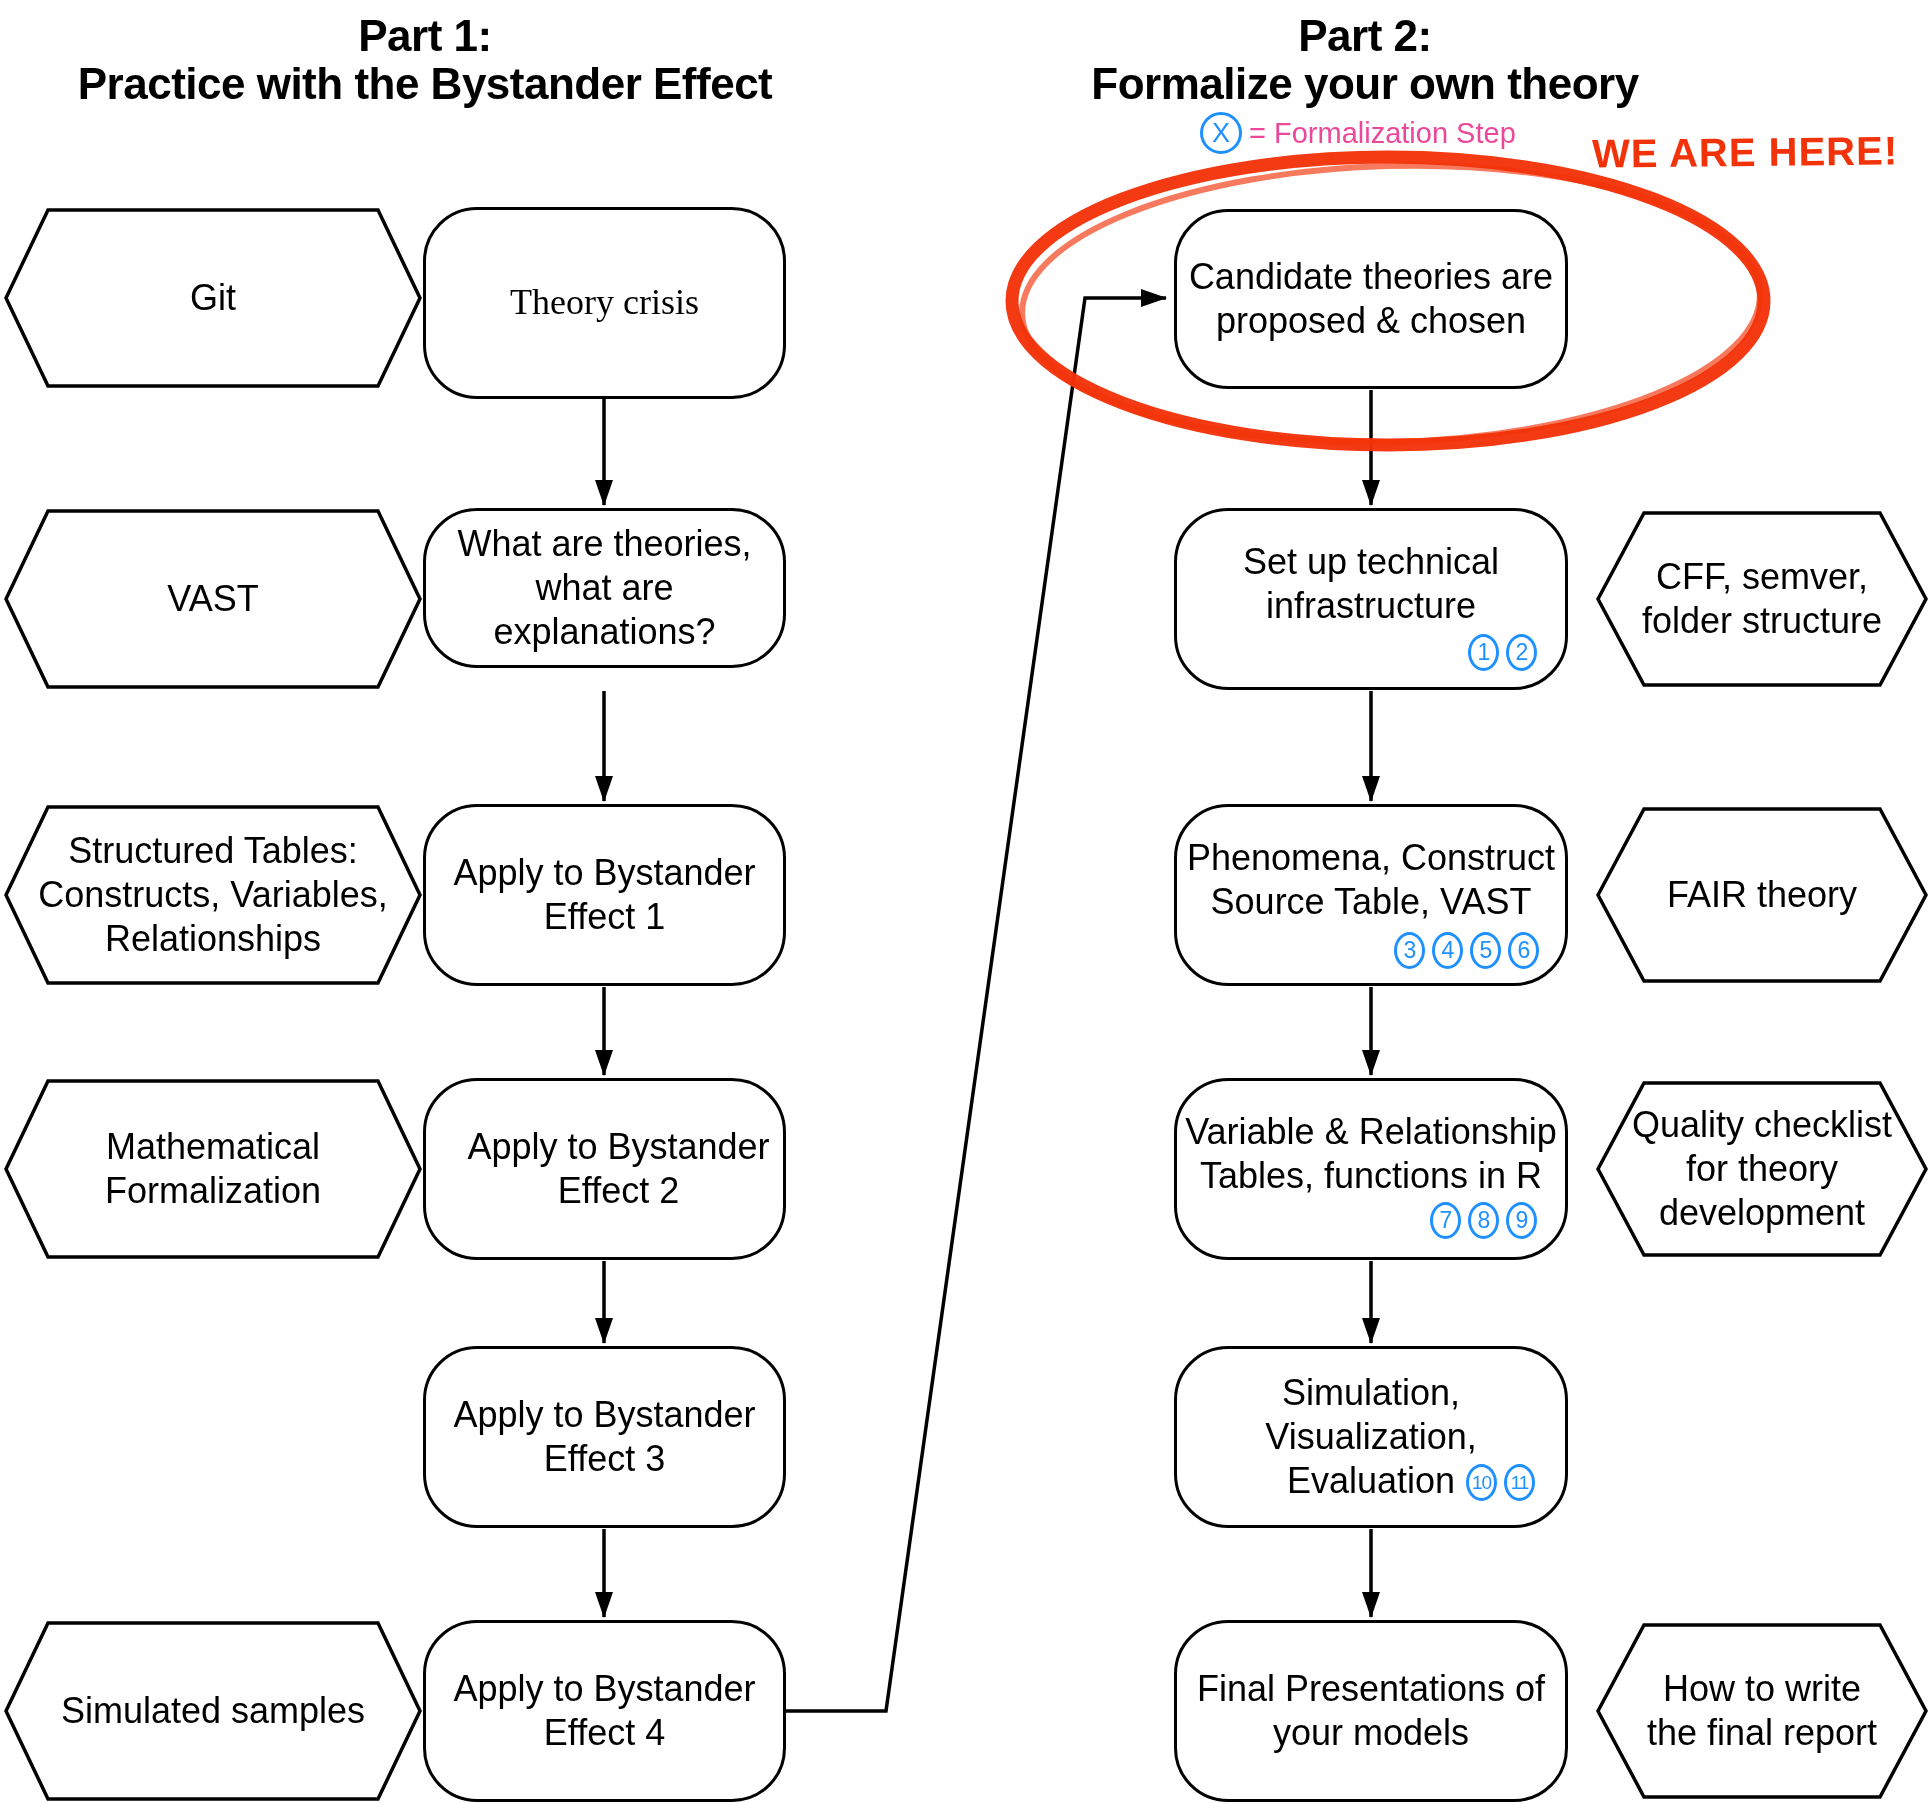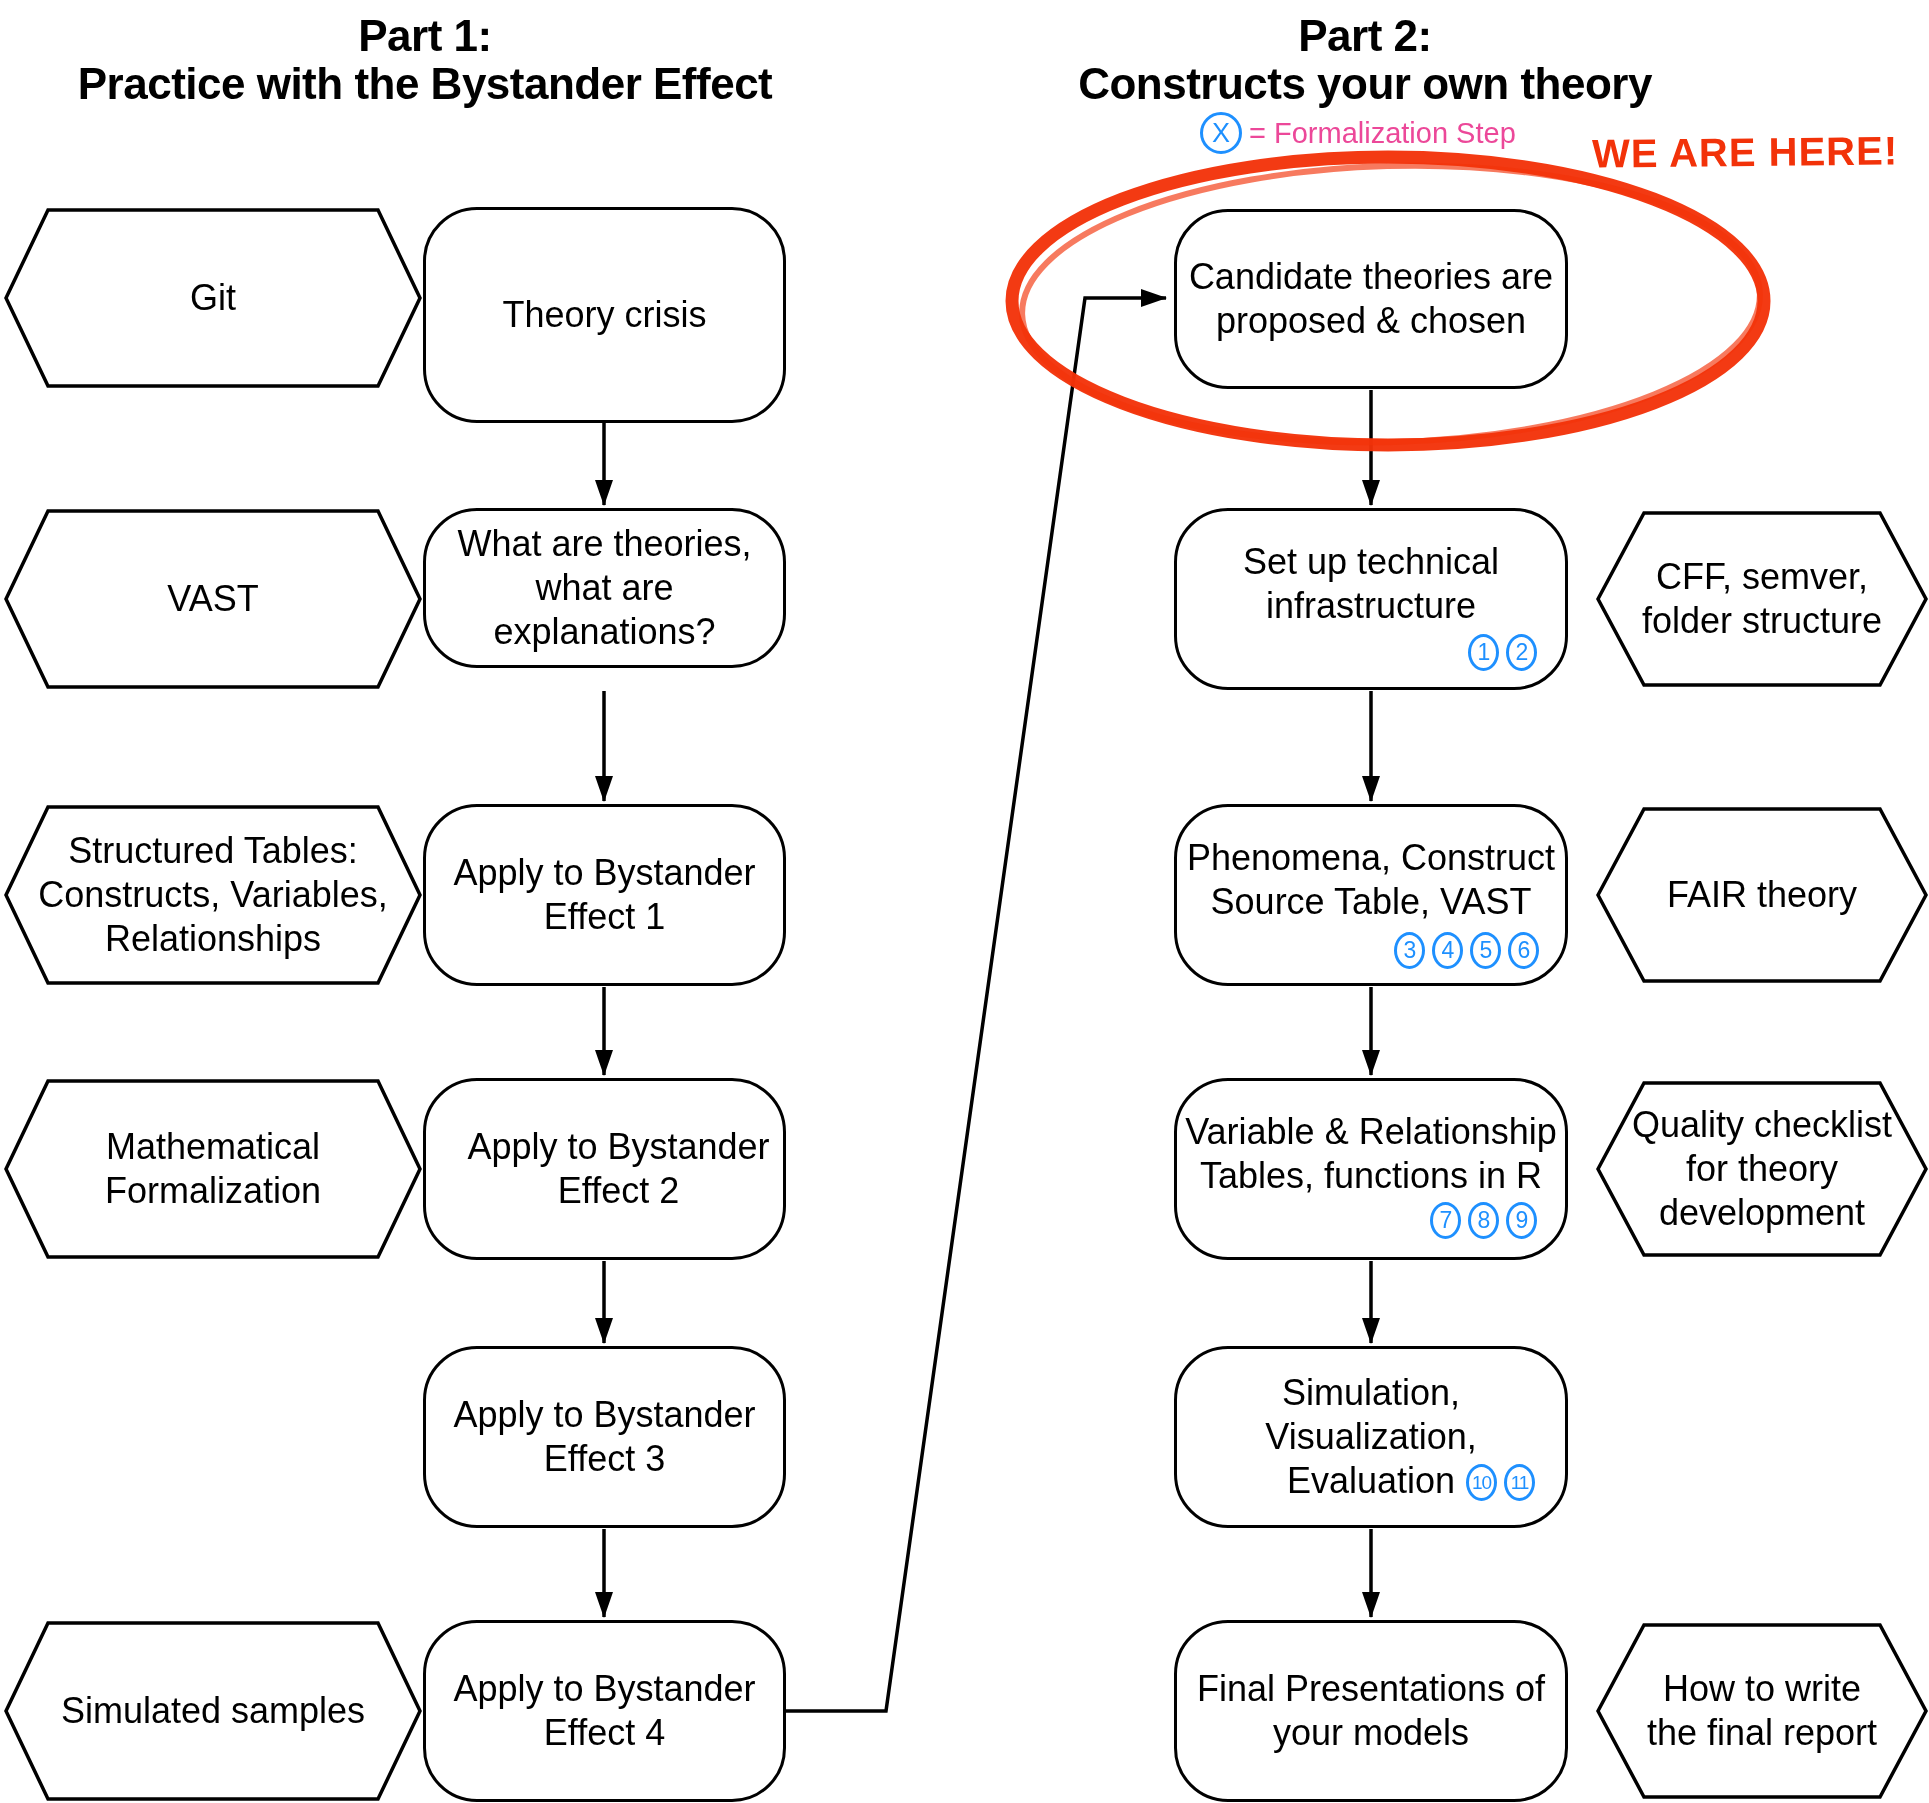--- a/index.html
+++ b/index.html
@@ -76,37 +76,37 @@
     <ellipse cx="1388" cy="301" rx="376" ry="144" fill="none" stroke="#f23209" stroke-width="13" stroke-linecap="round" opacity="0.96"></ellipse>
     <ellipse cx="1391" cy="304" rx="369" ry="138" fill="none" stroke="#f23209" stroke-width="6" opacity="0.65" transform="rotate(-1.6 1391 304)"></ellipse>
   </svg>
 
   <div class="title" style="left:30px;top:12px;width:790px;">
     <div>Part 1:</div>
     <div>Practice with the Bystander Effect</div>
   </div>
   <div class="title" style="left:950px;top:12px;width:830px;">
     <div>Part 2:</div>
-    <div>Constructs your own theory</div>
+    <div>Formalize your own theory</div>
   </div>
 
   <div class="legend">
     <div class="legend-circle">X</div>
     <div class="legend-text">= Formalization Step</div>
   </div>
 
   <div class="we-are-here">WE ARE HERE!</div>
 
   <div class="node hex" style="left:4px;top:207px;width:418px;height:182px;">
     <svg width="418" height="182">
       <polygon points="2,91 44,3 374,3 416,91 374,179 44,179" fill="#fff" stroke="#000" stroke-width="3.5"></polygon>
     </svg>
     <span class="lbl">Git</span>
   </div>
-  <div class="node box" style="left:423px;top:207px;width:363px;height:216px;">
+  <div class="node box" style="left:423px;top:207px;width:363px;height:192px;font-family:Liberation Serif, serif;">
     <span class="lbl">Theory crisis</span>
   </div>
 
   <div class="node hex" style="left:4px;top:508px;width:418px;height:182px;">
     <svg width="418" height="182">
       <polygon points="2,91 44,3 374,3 416,91 374,179 44,179" fill="#fff" stroke="#000" stroke-width="3.5"></polygon>
     </svg>
     <span class="lbl">VAST</span>
   </div>
   <div class="node box" style="left:423px;top:508px;width:363px;height:160px;">

